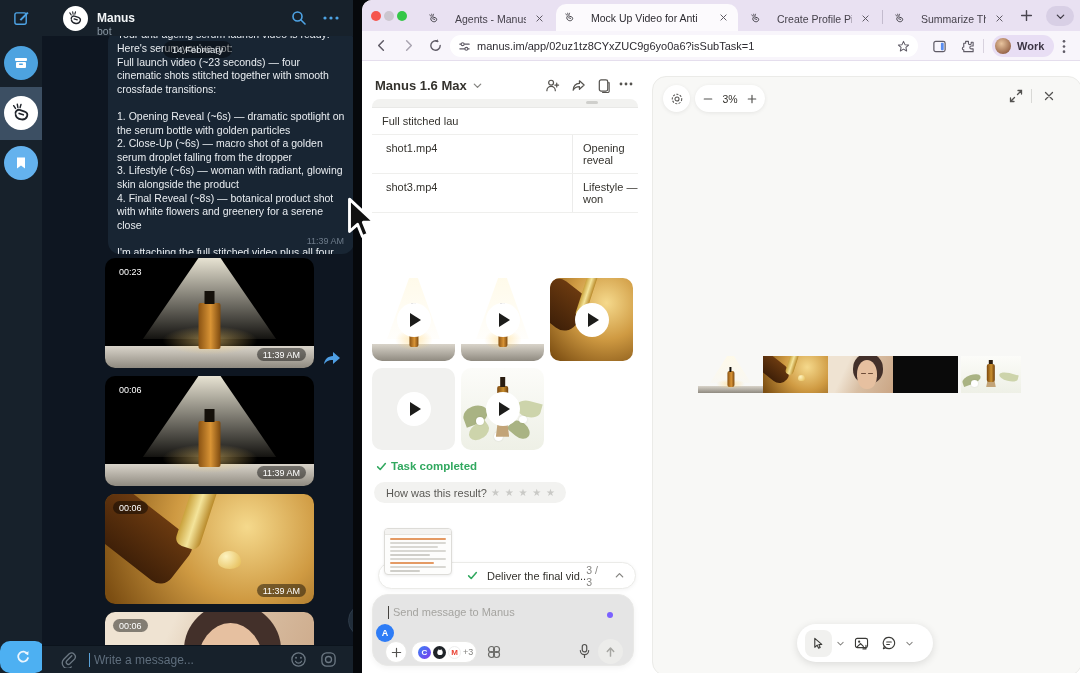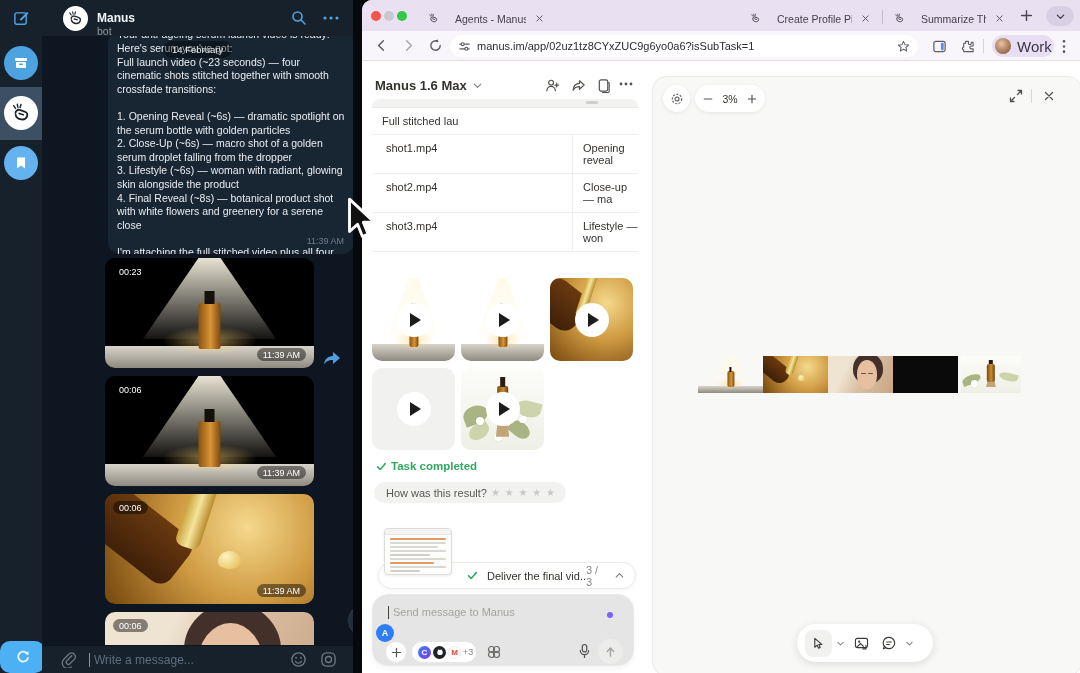--- a/index.html
+++ b/index.html
@@ -322,20 +322,31 @@
         <svg width="11" height="11" color="#35333a" style="flex:none">
             <use href="#manus-logo"></use>
           </svg>
         <span class="title">Agents - Manus</span>
         <span class="tabx">
             <svg width="9" height="9" color="#5a5661">
               <use href="#xmark"></use>
             </svg>
           </span>
       </div>
+      <div class="tab active" style="left:194px;width:182px;top:4px;height:27px;">
+        <svg width="11" height="11" color="#35333a" style="flex:none">
+            <use href="#manus-logo"></use>
+          </svg>
+        <span class="title">Mock Up Video for Anti</span>
+        <span class="tabx">
+            <svg width="9" height="9" color="#5a5661">
+              <use href="#xmark"></use>
+            </svg>
+          </span>
+      </div>
       <div class="tab" style="left:380px;width:138px;">
         <svg width="11" height="11" color="#35333a" style="flex:none">
             <use href="#manus-logo"></use>
           </svg>
         <span class="title">Create Profile Pictures</span>
         <span class="tabx">
             <svg width="9" height="9" color="#5a5661">
               <use href="#xmark"></use>
             </svg>
           </span>
@@ -403,21 +414,21 @@
           </svg>
       </span>
       <span class="abs" style="left:598px;top:8px;">
         <svg width="15" height="15" viewBox="0 0 16 16">
             <path d="M6 2.5 h3 v2 a1.5 1.5 0 0 0 3 0 v-1 h2 v4 h-2 a1.5 1.5 0 0 0 0 3 h2 v3 h-10 v-2 a1.5 1.5 0 0 1 0 -3 v-4 h2 Z" stroke="#5f5b66" stroke-width="1.2" fill="none" stroke-linejoin="round"></path>
           </svg>
       </span>
       <div class="abs" style="left:621px;top:8px;width:1px;height:14px;background:#d8d2de;"></div>
       <div class="abs" style="left:630px;top:4px;width:62px;height:22px;background:#e8def4;border-radius:11px;display:flex;align-items:center;padding:0 8px 0 3px;">
         <span style="width:16px;height:16px;border-radius:50%;background:radial-gradient(circle at 40% 35%,#e8c49e,#9c6b4e 70%,#5e3c2a);flex:none"></span>
-        <span style="font-size:15px;color:#3c3544;font-weight:normal;margin-left:6px;">Work</span>
+        <span style="font-size:11px;color:#3c3544;font-weight:bold;margin-left:6px;">Work</span>
       </div>
       <span class="abs" style="left:700px;top:8px;">
         <svg width="4" height="15" viewBox="0 0 4 16">
             <circle cx="2" cy="2.5" r="1.4" fill="#5f5b66"></circle>
             <circle cx="2" cy="8" r="1.4" fill="#5f5b66"></circle>
             <circle cx="2" cy="13.5" r="1.4" fill="#5f5b66"></circle>
           </svg>
       </span>
     </div>
 
@@ -456,24 +467,20 @@
       </span>
 
       <div class="abs m-table" style="top:38px;">
         <div class="m-strip"></div>
         <div class="m-row">
           <div class="m-c2">Full stitched lau</div>
         </div>
         <div class="m-row">
           <div class="m-c1">shot1.mp4</div>
           <div class="m-c2">Opening reveal</div>
-        </div>
-        <div class="m-row">
-          <div class="m-c1">shot2.mp4</div>
-          <div class="m-c2">Close-up — ma</div>
         </div>
         <div class="m-row">
           <div class="m-c1">shot3.mp4</div>
           <div class="m-c2">Lifestyle — won</div>
         </div>
 
       </div>
       <div class="abs" style="left:224px;top:40px;width:12px;height:3px;background:#cfcfcc;border-radius:2px;"></div>
 
       <div class="abs thumb" style="left:10px;top:217px;">

